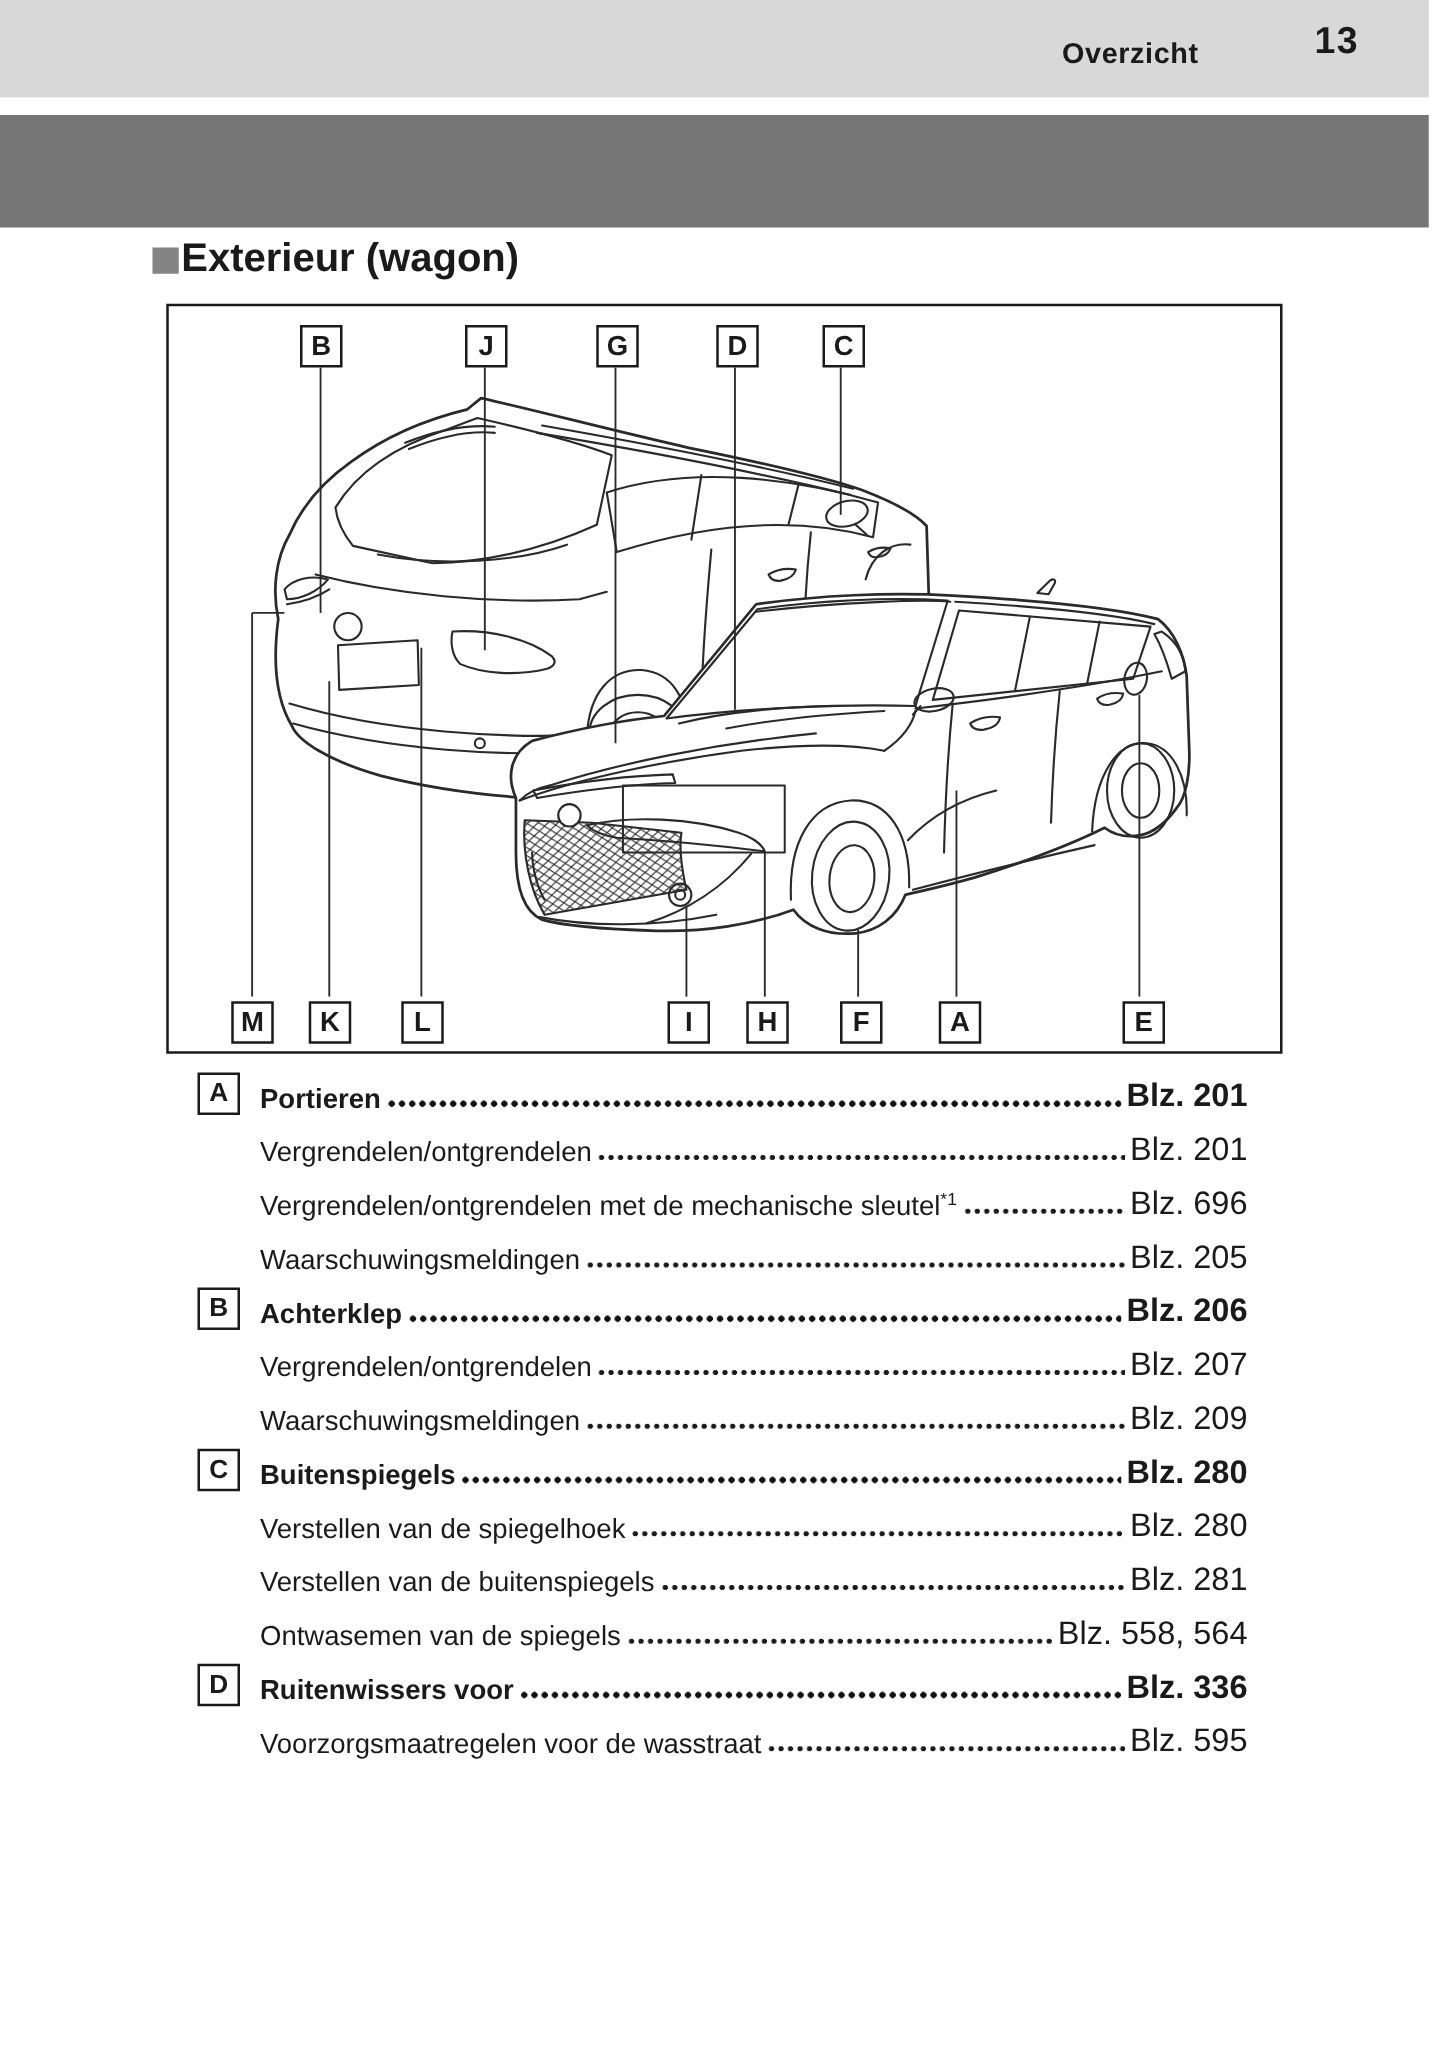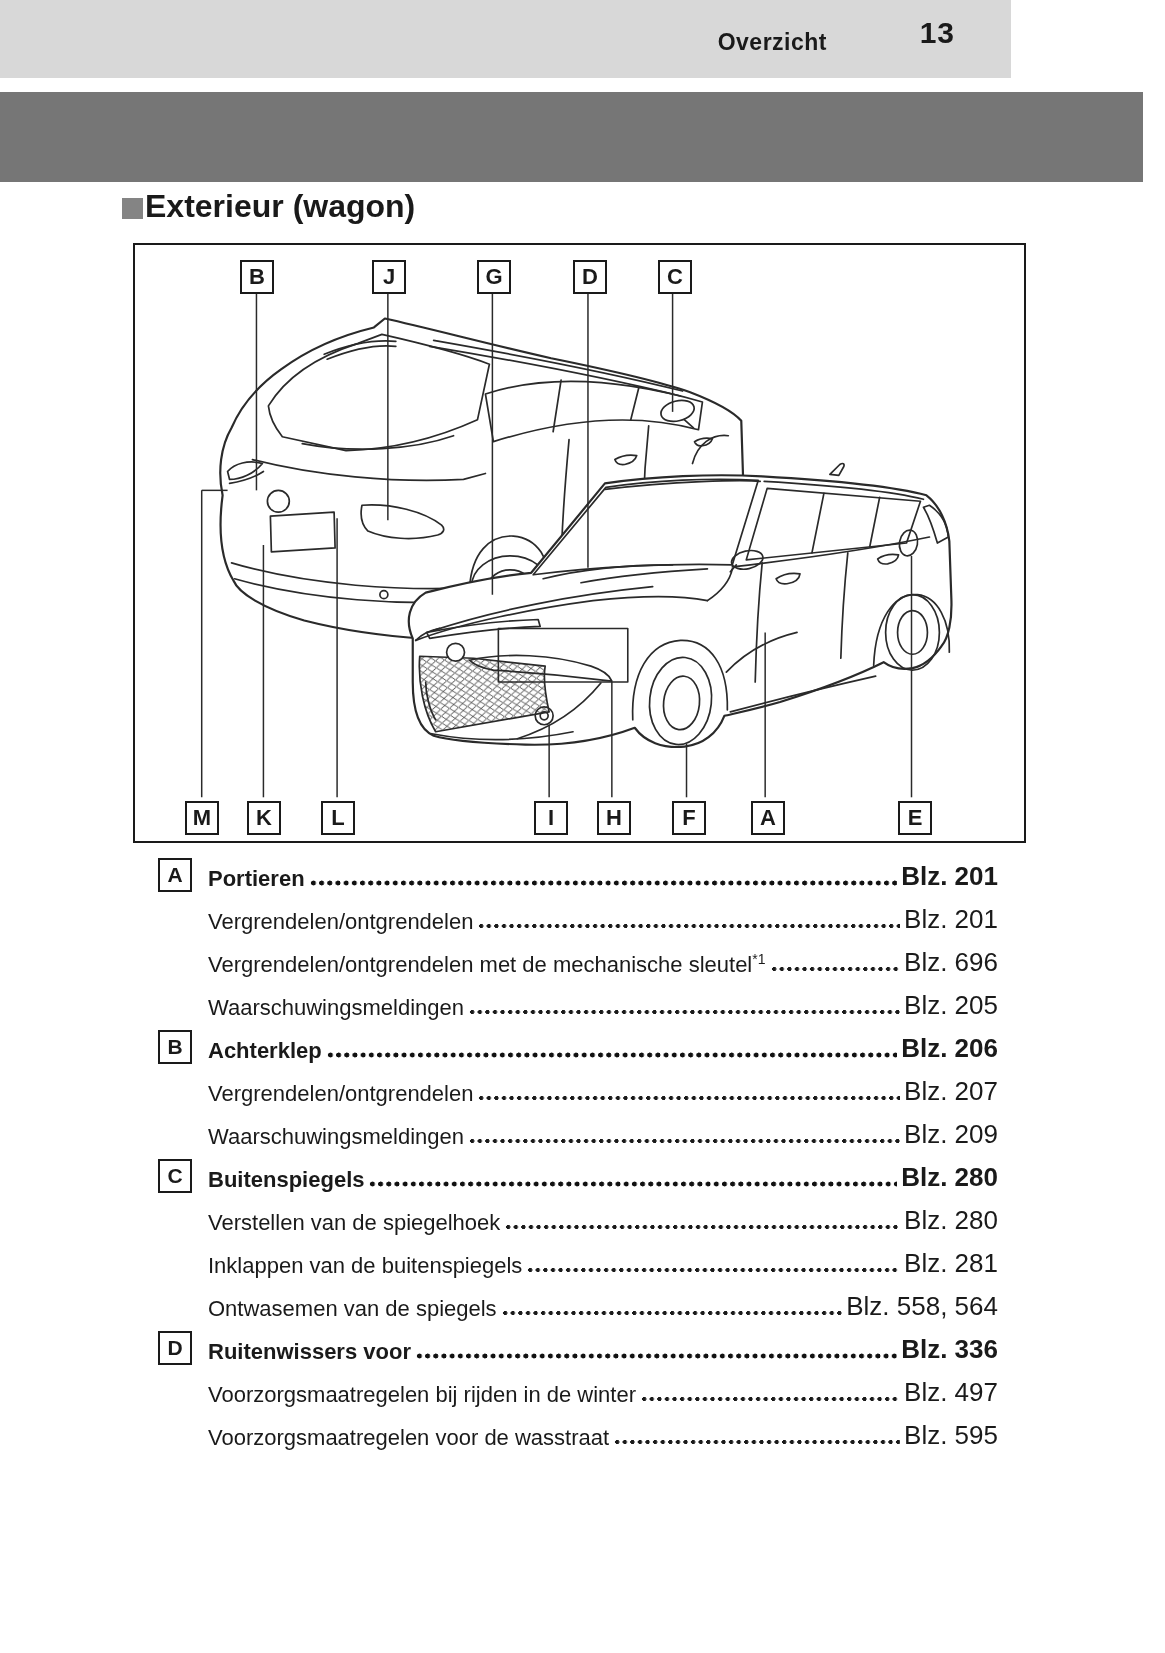--- a/index.html
+++ b/index.html
@@ -1,18 +1,18 @@
 <!DOCTYPE html>
 <html style="--header-bg: #d8d8d8; --banner-bg: #767676; --bullet: #848484; --ink: #1a1a1a;"><head>
 <meta charset="utf-8">
 <style>
   html,body{margin:0;padding:0;background:#ffffff;}
   body{width:1165px;height:1653px;position:relative;overflow:hidden;
        font-family:"Liberation Sans", sans-serif;color:var(--ink,#1a1a1a);}
-  .topbar{position:absolute;left:0;top:0;width:1011px;height:78px;background:var(--header-bg,#d8d8d8);}
+  .topbar{position:absolute;left:0;top:0;width:1143px;height:78px;background:var(--header-bg,#d8d8d8);}
   .chapter{position:absolute;right:184px;top:29px;font-weight:bold;font-size:23px;letter-spacing:.5px;}
   .pagenum{position:absolute;right:56px;top:16px;font-weight:bold;font-size:30px;letter-spacing:1px;}
   .banner{position:absolute;left:0;top:92px;width:1143px;height:90px;background:var(--banner-bg,#767676);}
   .title{position:absolute;left:122px;top:188px;margin:0;display:flex;align-items:center;
          font-size:32px;font-weight:bold;white-space:nowrap;}
   .title .sq{width:21px;height:21px;background:var(--bullet,#848484);display:inline-block;margin:3px 2px 0 0;}
   .frame{position:absolute;left:133px;top:243px;width:889px;height:596px;border:2px solid #1a1a1a;background:#fff;}
   .frame svg{position:absolute;left:0;top:0;width:100%;height:100%;}
   #dlabels{position:absolute;left:0;top:0;right:0;bottom:0;}
   .dlabel{position:absolute;width:30px;height:30px;border:2px solid #1a1a1a;background:#fff;
@@ -242,38 +242,33 @@
       <span class="t">Buitenspiegels</span>
       <span class="dots"></span>
       <span class="pg">Blz. 280</span>
     </div>
     <div class="trow">
       <span class="t">Verstellen van de spiegelhoek</span>
       <span class="dots"></span>
       <span class="pg">Blz. 280</span>
     </div>
     <div class="trow">
-      <span class="t">Inklappen van de buitenspiegels</span>
+      <span class="t">Verstellen van de buitenspiegels</span>
       <span class="dots"></span>
       <span class="pg">Blz. 281</span>
     </div>
     <div class="trow">
       <span class="t">Ontwasemen van de spiegels</span>
       <span class="dots"></span>
       <span class="pg">Blz. 558, 564</span>
     </div>
     <div class="trow main">
       <span class="lbox">D</span>
       <span class="t">Ruitenwissers voor</span>
       <span class="dots"></span>
       <span class="pg">Blz. 336</span>
     </div>
     <div class="trow">
-      <span class="t">Voorzorgsmaatregelen bij rijden in de winter</span>
-      <span class="dots"></span>
-      <span class="pg">Blz. 497</span>
-    </div>
-    <div class="trow">
       <span class="t">Voorzorgsmaatregelen voor de wasstraat</span>
       <span class="dots"></span>
       <span class="pg">Blz. 595</span>
     </div>
   </div>
 
 </body></html>

